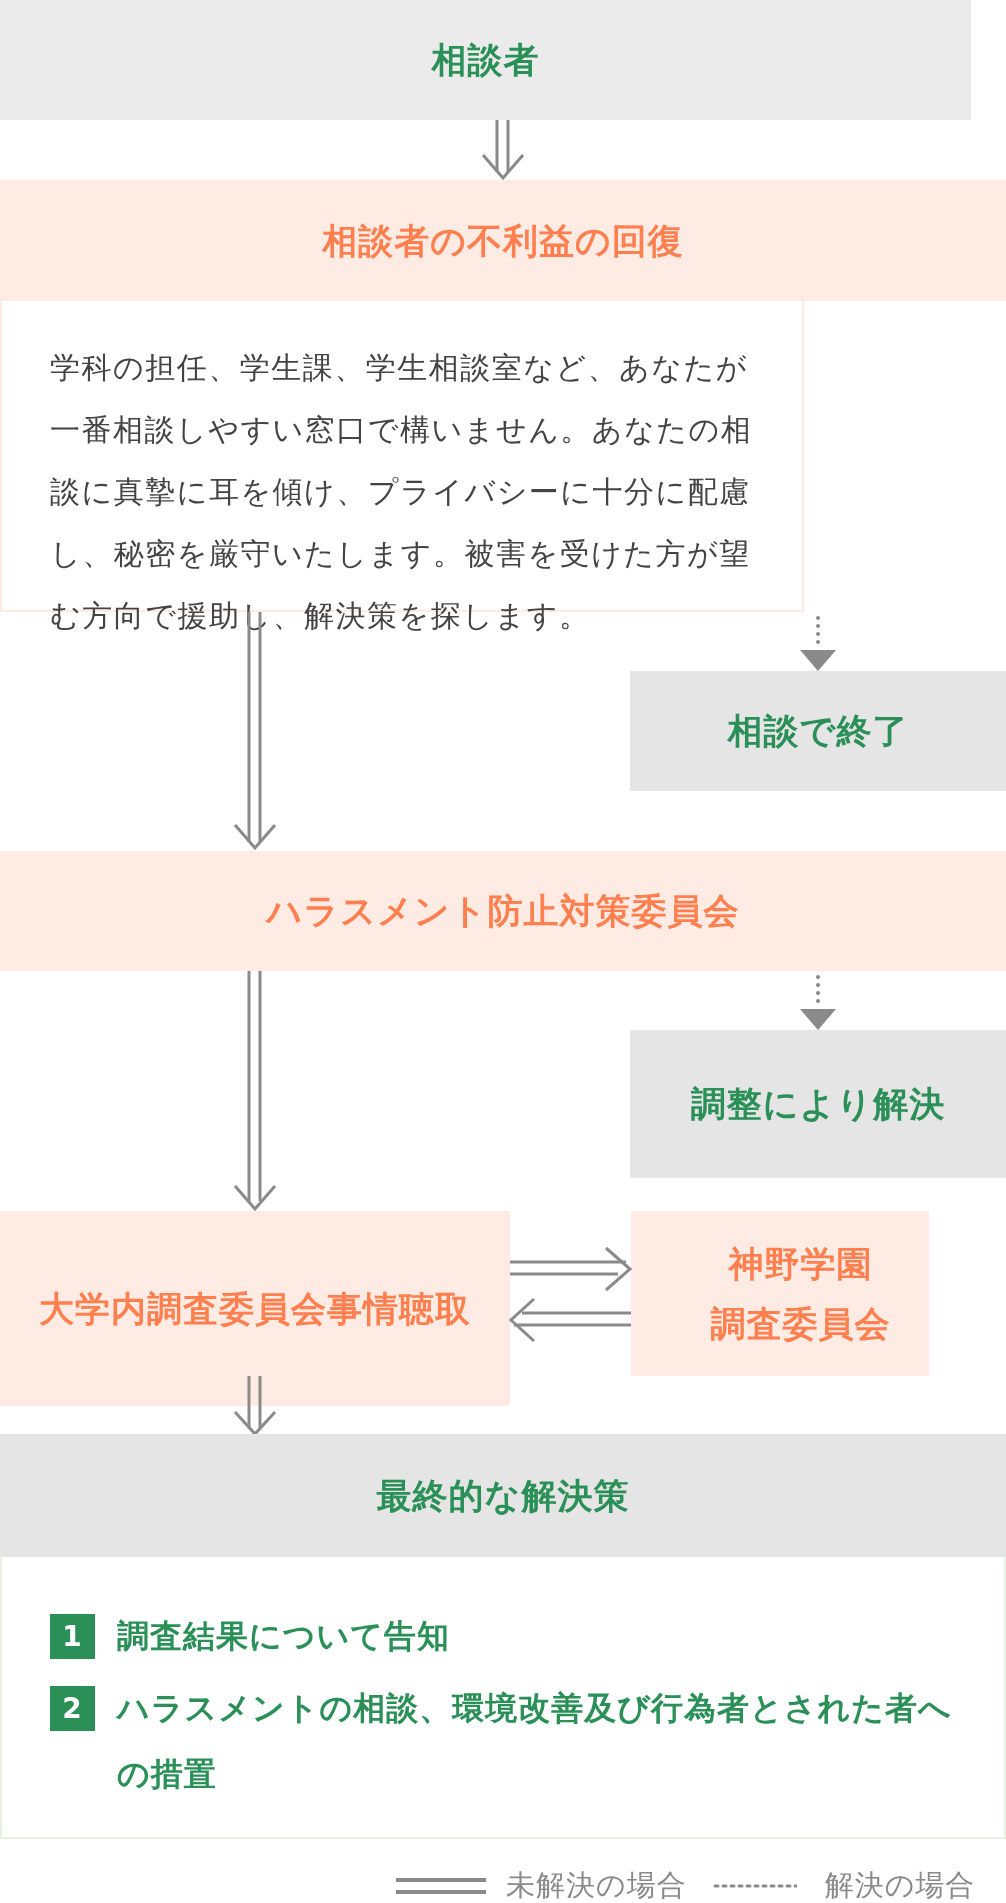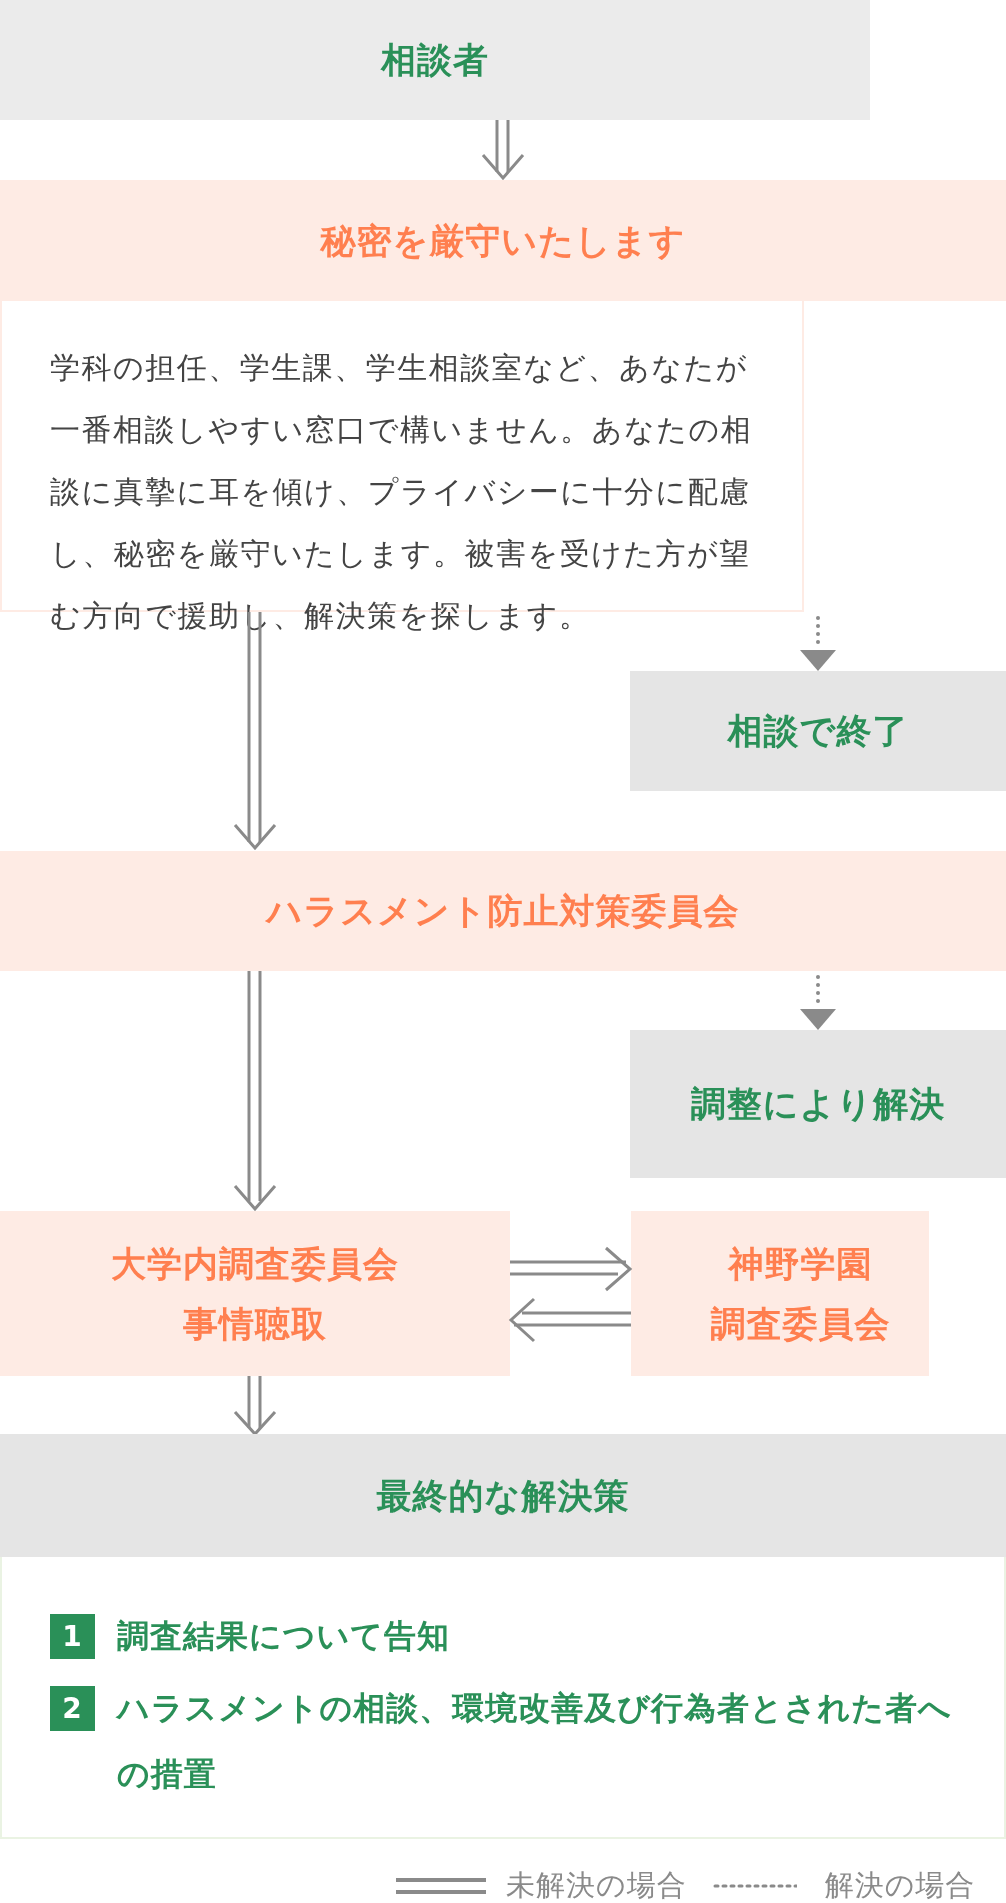--- a/index.html
+++ b/index.html
@@ -27,32 +27,32 @@
   .list-item { display: flex; align-items: flex-start; color: #2a9058; font-weight: bold; font-size: 32px; line-height: 66px; letter-spacing: 1px; margin-bottom: 6px; }
   .badge { flex: 0 0 45px; width: 45px; height: 45px; background: #2a9058; color: #fff; font-size: 28px; line-height: 45px; text-align: center; margin-top: 11px; margin-right: 22px; }
   .item-text { max-width: 860px; }
   svg.arrow { position: absolute; overflow: visible; }
   .legend { position: absolute; top: 1866px; left: 396px; height: 40px; display: flex; align-items: center; color: #8a8a8a; font-size: 29px; }
   .legend-text { margin-right: 26px; letter-spacing: 1px; }
 </style>
 </head>
 <body>
 
-<div class="box gray" style="left:0;top:0;width:870px;height:120px;">
+<div class="box gray" style="left:0;top:0;width:971px;height:120px;">
   <span class="title" style="color:#2a9058;">相談者</span>
 </div>
 
 <svg class="arrow" style="left:483px;top:120px;" width="40" height="60">
   <line x1="14" y1="0" x2="14" y2="52" stroke="#8a8a8a" stroke-width="3"></line>
   <line x1="25" y1="0" x2="25" y2="52" stroke="#8a8a8a" stroke-width="3"></line>
   <polyline points="0,35 20,58 40,35" fill="none" stroke="#8a8a8a" stroke-width="3"></polyline>
 </svg>
 
 <div class="box pink" style="left:0;top:180px;width:1006px;height:121px;">
-  <span class="title">秘密を厳守いたします</span>
+  <span class="title">相談者の不利益の回復</span>
 </div>
 <div class="body-box">
   <p class="body-text">学科の担任、学生課、学生相談室など、あなたが一番相談しやすい窓口で構いません。あなたの相談に真摯に耳を傾け、プライバシーに十分に配慮し、秘密を厳守いたします。被害を受けた方が望む方向で援助し、解決策を探します。</p>
 </div>
 
 <svg class="arrow" style="left:235px;top:612px;" width="40" height="240">
   <line x1="14" y1="0" x2="14" y2="230" stroke="#8a8a8a" stroke-width="3"></line>
   <line x1="25" y1="0" x2="25" y2="230" stroke="#8a8a8a" stroke-width="3"></line>
   <polyline points="0,213 20,236 40,213" fill="none" stroke="#8a8a8a" stroke-width="3"></polyline>
 </svg>
@@ -84,21 +84,21 @@
 <div class="box green" style="left:630px;top:1030px;width:376px;height:148px;">
   <span class="title">調整により解決</span>
 </div>
 
 <svg class="arrow" style="left:235px;top:971px;" width="40" height="240">
   <line x1="14" y1="0" x2="14" y2="230" stroke="#8a8a8a" stroke-width="3"></line>
   <line x1="25" y1="0" x2="25" y2="230" stroke="#8a8a8a" stroke-width="3"></line>
   <polyline points="0,215 20,238 40,215" fill="none" stroke="#8a8a8a" stroke-width="3"></polyline>
 </svg>
 
-<div class="box pink" style="left:0;top:1211px;width:510px;height:165px;flex-direction:column;">
+<div class="box pink" style="left:0;top:1211px;width:510px;height:195px;flex-direction:row;">
   <span class="title">大学内調査委員会</span>
   <span class="title">事情聴取</span>
 </div>
 <div class="box pink" style="left:631px;top:1211px;width:298px;height:165px;flex-direction:column;padding-left:41px;">
   <span class="title">神野学園</span>
   <span class="title">調査委員会</span>
 </div>
 
 <svg class="arrow" style="left:510px;top:1246px;" width="121" height="46">
   <line x1="0" y1="16" x2="116" y2="16" stroke="#8a8a8a" stroke-width="3"></line>

